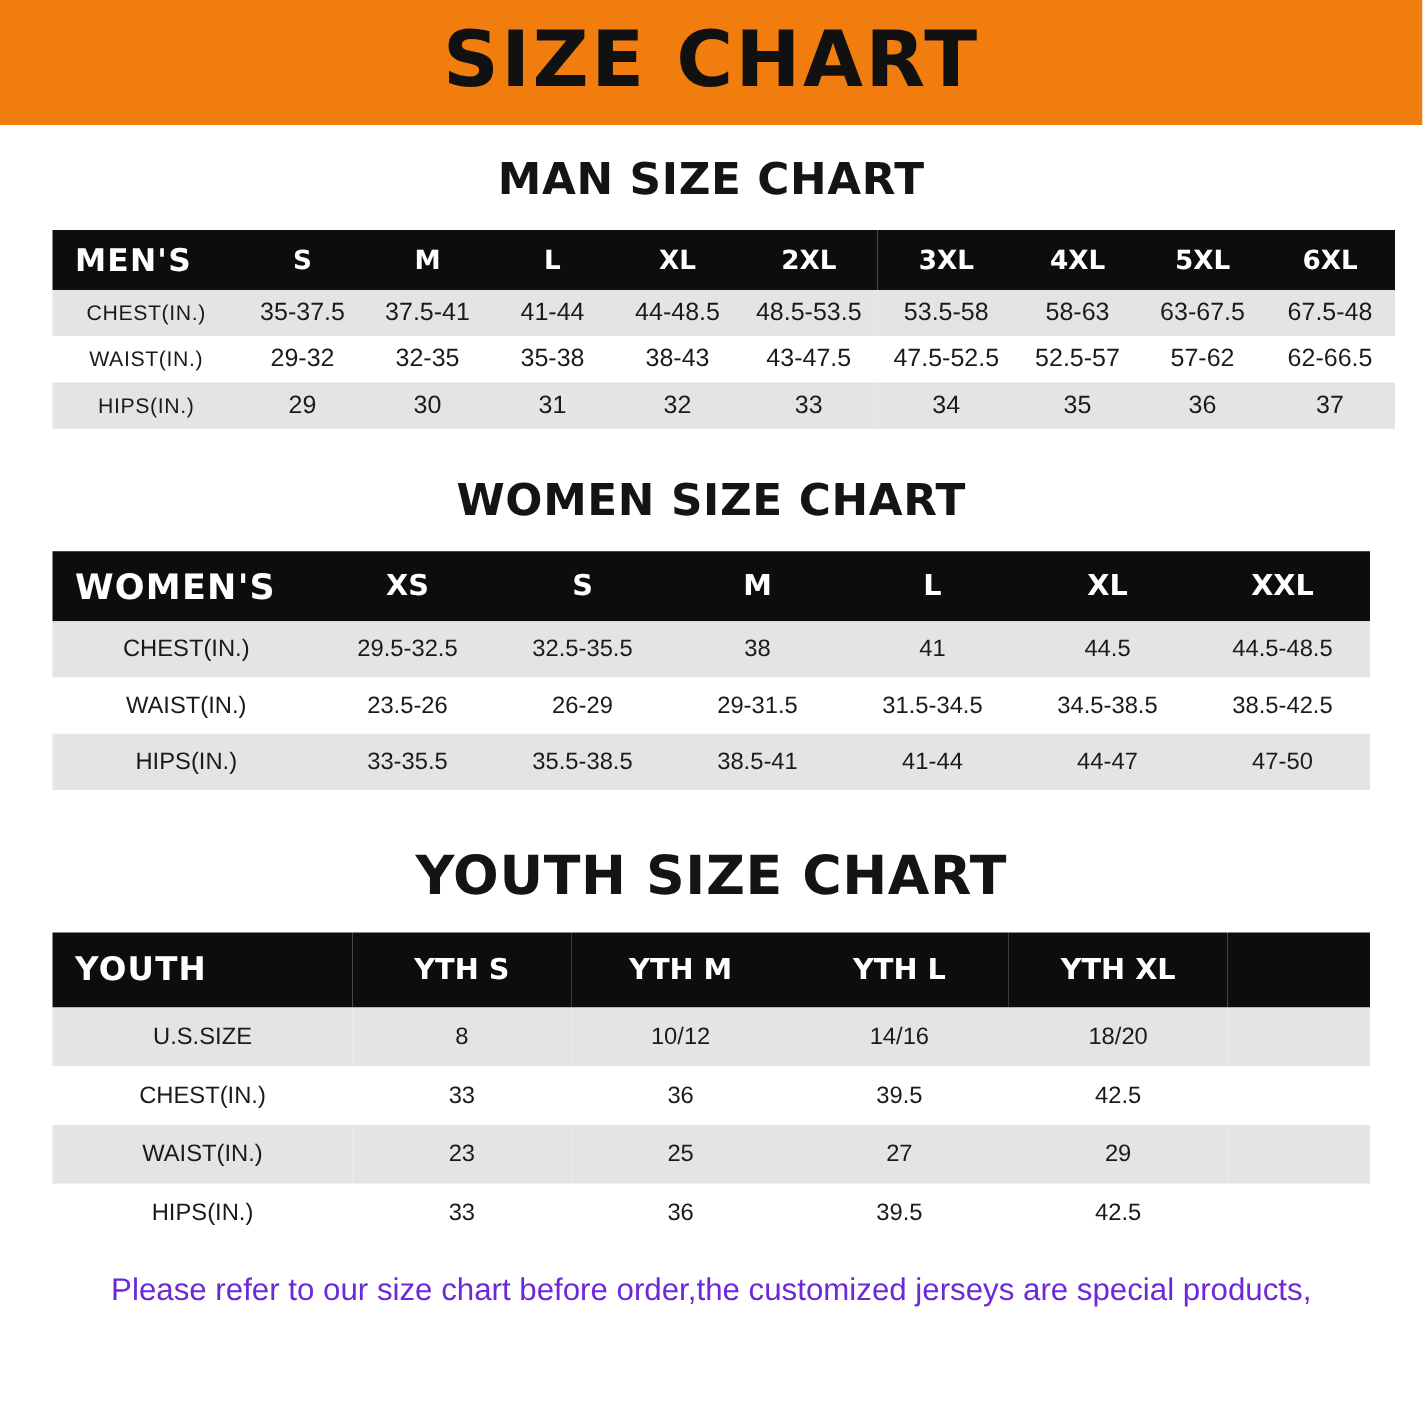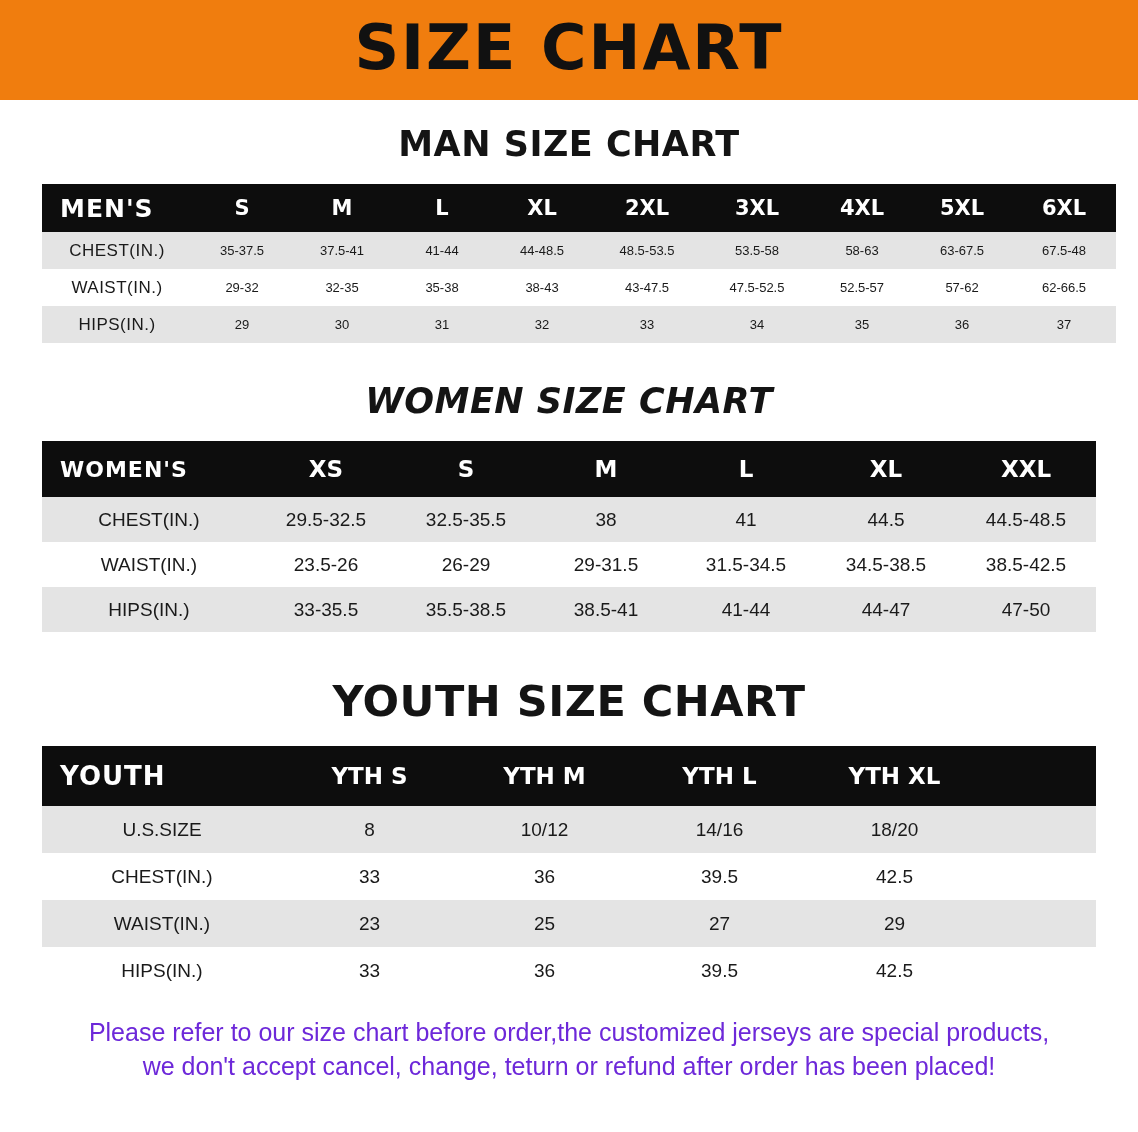--- a/index.html
+++ b/index.html
@@ -46,21 +46,20 @@
   }
   .title-man {
     font-size: 35px;
     margin-top: 24px;
     margin-bottom: 20px;
   }
   .title-women {
     font-size: 35px;
     margin-top: 38px;
     margin-bottom: 20px;
-    font-style: italic;
   }
   .title-youth {
     font-size: 43px;
     margin-top: 44px;
     margin-bottom: 20px;
   }
   
   .table-wrap {
     margin: 0 42px;
   }
@@ -87,27 +86,27 @@
     color: #1a1a1a;
     font-family: "Liberation Sans", sans-serif;
   }
   table.size-table tbody td.row-label {
     text-align: center;
     color: #1a1a1a;
   }
   
   .men-table thead th { height: 46px; font-size: 21px; }
   .men-table thead th.row-head { font-size: 25px; }
-  .men-table tbody td { height: 35px; font-size: 13px; }
+  .men-table tbody td { height: 35px; font-size: 20px; }
   .men-table tbody td.row-label { font-size: 17px; letter-spacing: 0.5px; }
   .men-table tbody tr.shade td { background: #e4e4e4; }
   .men-table tbody tr.plain td { background: #ffffff; }
   
   .women-table thead th { height: 54px; font-size: 23px; }
-  .women-table thead th.row-head { font-size: 22px; }
+  .women-table thead th.row-head { font-size: 28px; }
   .women-table tbody td { height: 43px; font-size: 19px; }
   .women-table tbody tr.shade td { background: #e4e4e4; }
   .women-table tbody tr.plain td { background: #ffffff; }
   
   .youth-table thead th { height: 58px; font-size: 23px; }
   .youth-table thead th.row-head { font-size: 26px; }
   .youth-table tbody td { height: 45px; font-size: 19px; }
   .youth-table tbody tr.shade td { background: #e4e4e4; }
   .youth-table tbody tr.plain td { background: #ffffff; }
 
@@ -309,16 +308,15 @@
           <td>39.5</td>
           <td>42.5</td>
           <td></td>
         </tr>
       </tbody>
     </table>
   </div>
 
   <div class="note">
     <div>Please refer to our size chart before order,the customized jerseys are special products,</div>
-    <div>we don't accept cancel, change, teturn or refund after order has been placed!</div>
   </div>
 
 </div>
 
 </body></html>

